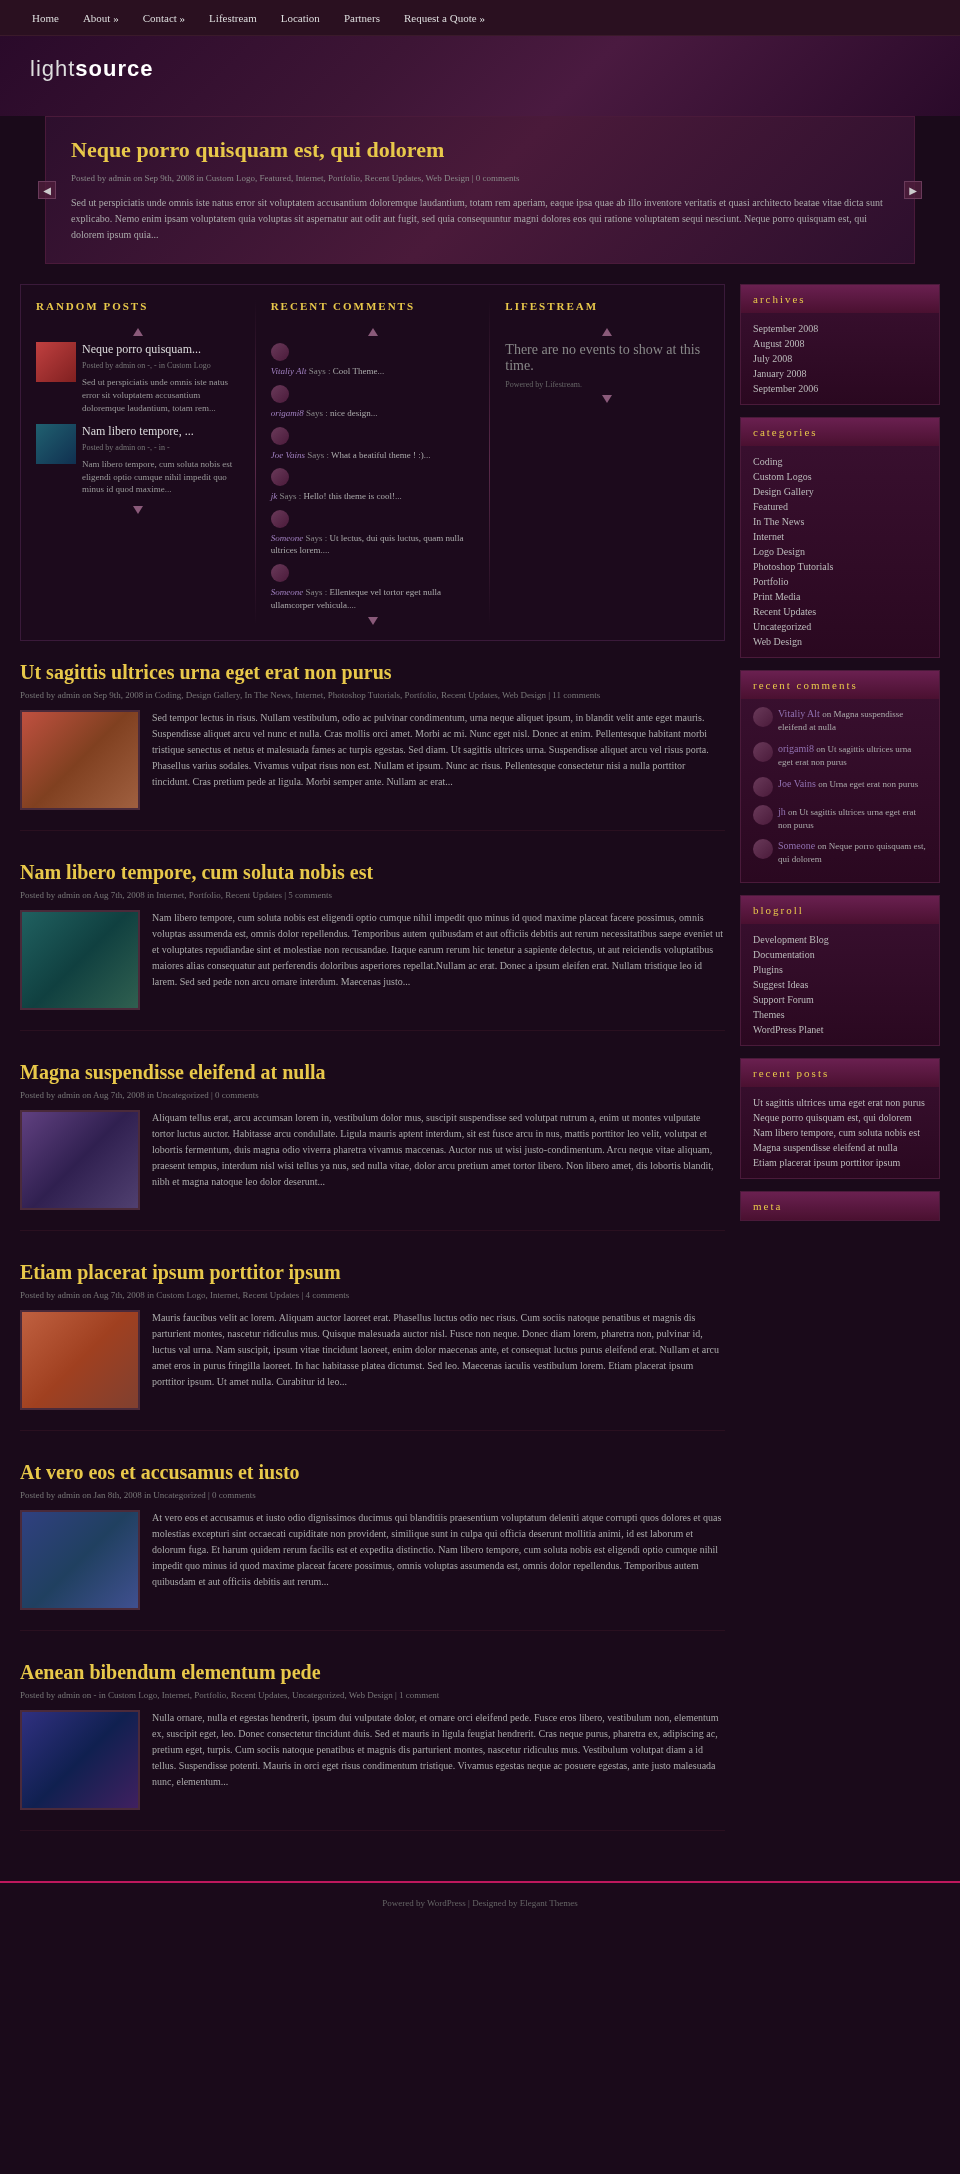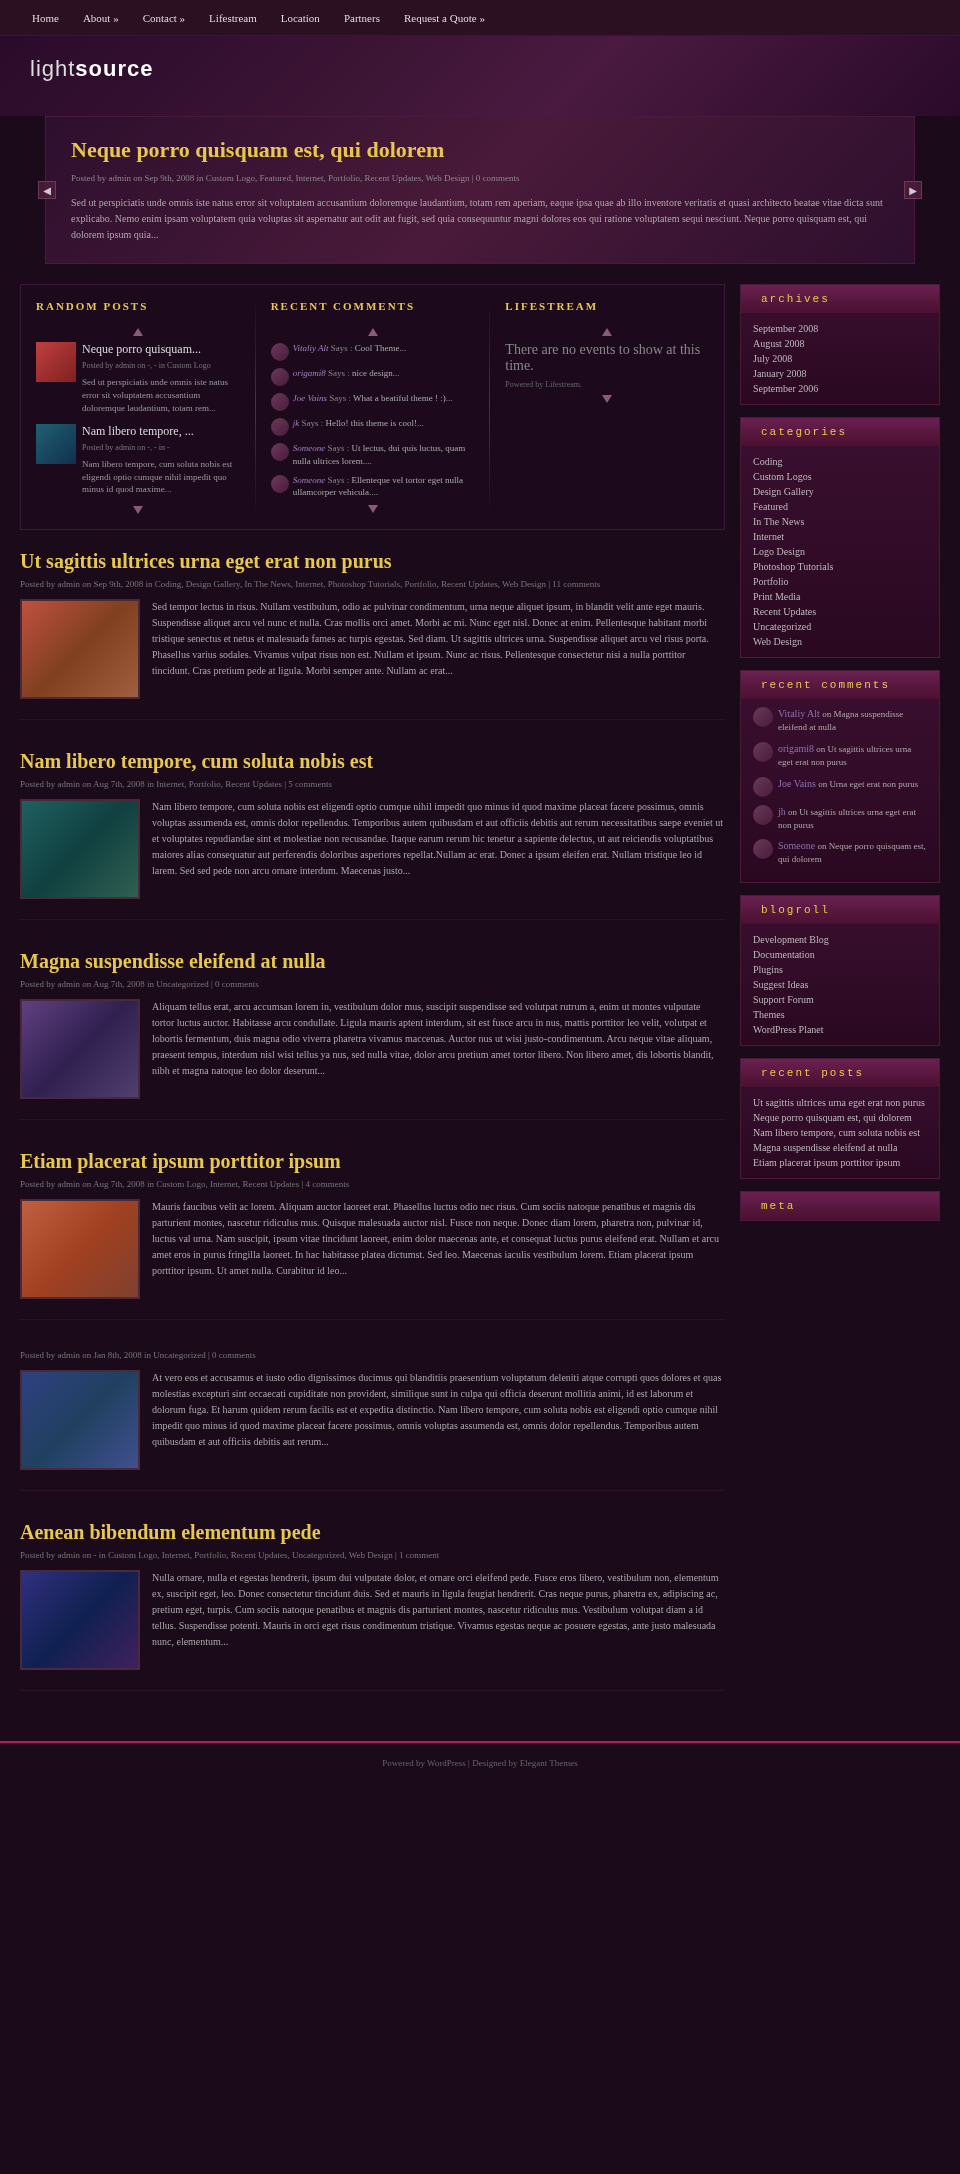--- a/index.html
+++ b/index.html
@@ -136,21 +136,21 @@
       float: left;
       margin-right: 6px;
       margin-bottom: 4px;
     }
     .random-post-thumb.red { background: linear-gradient(135deg, #c04040, #802020); }
     .random-post-thumb.blue { background: linear-gradient(135deg, #206070, #103050); }
     .random-post-text { font-size: 9px; color: #999; line-height: 1.4; overflow: hidden; }
     .random-post { margin-bottom: 10px; overflow: hidden; }
 
     
-    .comment-item { display: flex; gap: 4px; margin-bottom: 6px; align-items: flex-start; }
+    .comment-item { display: flex; gap: 4px; margin-bottom: 6px; align-items: flex-start; flex-direction: column; }
     .comment-avatar {
       width: 18px; height: 18px; border-radius: 50%;
       background: linear-gradient(135deg, #6a3a5a, #4a1a3a);
       flex-shrink: 0; margin-top: 1px;
     }
     .comment-text { font-size: 9px; color: #aaa; line-height: 1.4; }
     .comment-author { color: #a080c0; font-style: italic; }
     .comment-says { color: #888; }
 
     
@@ -202,26 +202,26 @@
 
     
     .sidebar-widget {
       background: linear-gradient(to bottom, #3a1030, #2a0820);
       border: 1px solid #4a1a3a;
       margin-bottom: 12px;
       padding: 0;
     }
     .widget-header {
       background: linear-gradient(to bottom, #6a2050, #4a1030);
-      padding: 8px 20px;
+      padding: 8px 12px;
       font-size: 11px;
       color: #e8c84a;
       letter-spacing: 2px;
       text-transform: lowercase;
-      font-family: Liberation Mono, monospace;
+      font-family: Liberation Serif, serif;
     }
     .widget-body { padding: 8px 12px; }
     .widget-body a {
       display: block;
       color: #bbb;
       text-decoration: none;
       font-size: 10px;
       padding: 2px 0;
     }
 
@@ -377,20 +377,21 @@
     <div class="blog-post">
       <h2><a>Etiam placerat ipsum porttitor ipsum</a></h2>
       <p class="post-meta">Posted by admin on Aug 7th, 2008 in Custom Logo, Internet, Recent Updates | 4 comments</p>
       <div class="post-content">
         <div class="post-thumb thumb-roses"></div>
         <p class="post-text">Mauris faucibus velit ac lorem. Aliquam auctor laoreet erat. Phasellus luctus odio nec risus. Cum sociis natoque penatibus et magnis dis parturient montes, nascetur ridiculus mus. Quisque malesuada auctor nisl. Fusce non neque. Donec diam lorem, pharetra non, pulvinar id, luctus val urna. Nam suscipit, ipsum vitae tincidunt laoreet, enim dolor maecenas ante, et consequat luctus purus eleifend erat. Nullam et arcu amet eros in purus fringilla laoreet. In hac habitasse platea dictumst. Sed leo. Maecenas iaculis vestibulum lorem. Etiam placerat ipsum porttitor ipsum. Ut amet nulla. Curabitur id leo...</p>
       </div>
     </div>
 
     <div class="blog-post">
+      <h2><a>At vero eos et accusamus et iusto</a></h2>
       <p class="post-meta">Posted by admin on Jan 8th, 2008 in Uncategorized | 0 comments</p>
       <div class="post-content">
         <div class="post-thumb thumb-river"></div>
         <p class="post-text">At vero eos et accusamus et iusto odio dignissimos ducimus qui blanditiis praesentium voluptatum deleniti atque corrupti quos dolores et quas molestias excepturi sint occaecati cupiditate non provident, similique sunt in culpa qui officia deserunt mollitia animi, id est laborum et dolorum fuga. Et harum quidem rerum facilis est et expedita distinctio. Nam libero tempore, cum soluta nobis est eligendi optio cumque nihil impedit quo minus id quod maxime placeat facere possimus, omnis voluptas assumenda est, omnis dolor repellendus. Temporibus autem quibusdam et aut officiis debitis aut rerum...</p>
       </div>
     </div>
 
     <div class="blog-post">
       <h2><a>Aenean bibendum elementum pede</a></h2>
       <p class="post-meta">Posted by admin on - in Custom Logo, Internet, Portfolio, Recent Updates, Uncategorized, Web Design | 1 comment</p>

